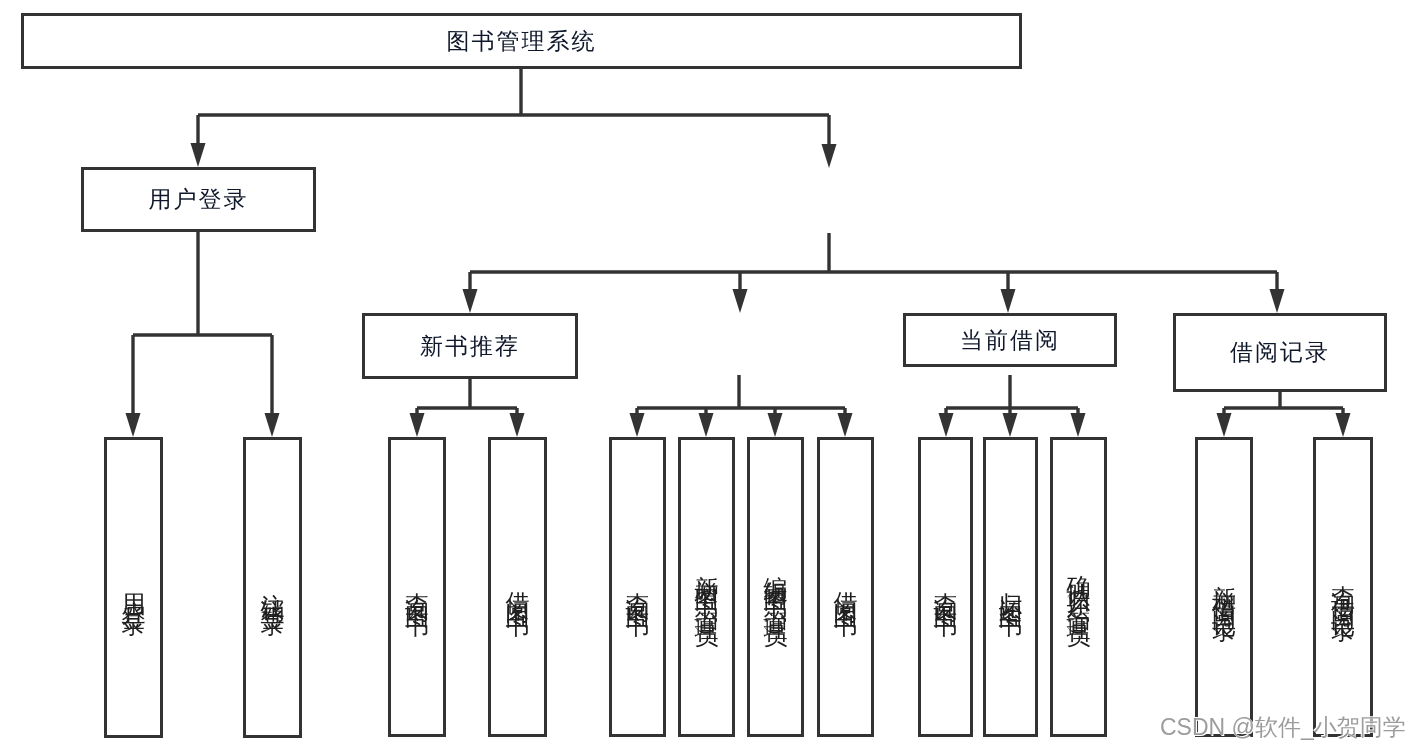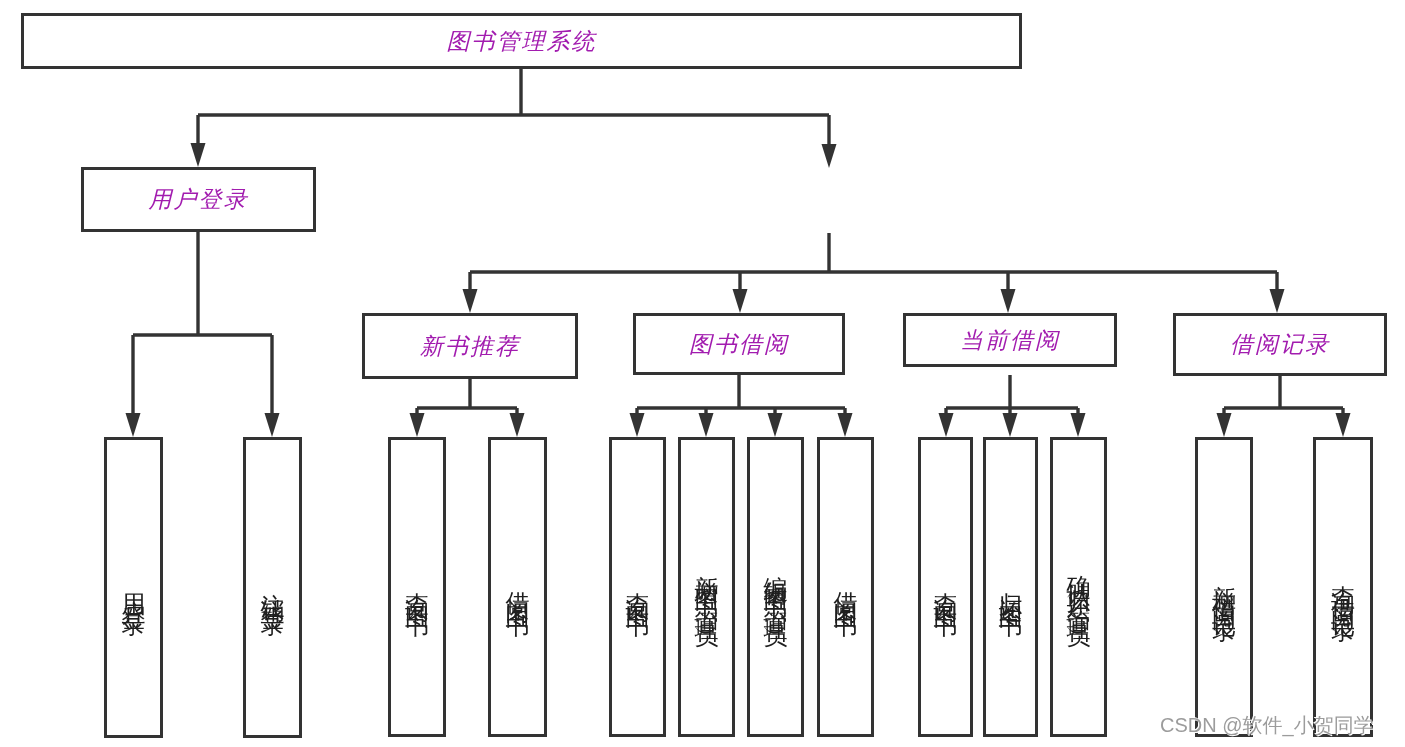--- a/index.html
+++ b/index.html
@@ -17,25 +17,24 @@
     width: 1405px; height: 747px;
   }
   .node {
     position: absolute;
     box-sizing: border-box;
     border: 3px solid #333333;
     background: #ffffff;
     display: flex;
     align-items: center;
     justify-content: center;
-    color: #a21caf;
+    color: #0f172a;
     font-size: 23px;
     letter-spacing: 2px;
     text-align: center;
-    font-style: italic;
   }
   .leaf {
     position: absolute;
     box-sizing: border-box;
     border: 3px solid #333333;
     background: #ffffff;
     display: flex;
     align-items: center;
     justify-content: center;
     color: #1f1f1f;
@@ -45,21 +44,21 @@
     text-orientation: mixed;
     font-size: 24px;
     letter-spacing: 7px;
     line-height: 1;
     white-space: nowrap;
   }
   .watermark {
     position: absolute;
     left: 1160px;
     top: 712px;
-    font-size: 20px;
+    font-size: 23px;
     color: #9c9c9c;
     text-shadow: 1px 1px 0 #ffffff, -1px -1px 0 #ffffff;
     white-space: nowrap;
     z-index: 5;
   }
 </style>
 </head>
 <body>
 
 <div class="canvas">
@@ -131,23 +130,22 @@
       <use href="#arrowhead" transform="translate(1224,437)"></use>
       <use href="#arrowhead" transform="translate(1343,437)"></use>
     </g>
   </svg>
 
   <div class="node" style="left:21px; top:13px; width:1001px; height:56px;">图书管理系统</div>
 
   <div class="node" style="left:81px; top:167px; width:235px; height:65px;">用户登录</div>
 
   <div class="node" style="left:362px; top:313px; width:216px; height:66px;">新书推荐</div>
-  <div class="node" style="left:633px; top:313px; width:212px; height:62px;">图书借阅</div>
   <div class="node" style="left:903px; top:313px; width:214px; height:54px;">当前借阅</div>
-  <div class="node" style="left:1173px; top:313px; width:214px; height:63px;">借阅记录</div>
+  <div class="node" style="left:1173px; top:313px; width:214px; height:79px;">借阅记录</div>
 
   <div class="leaf" style="left:104px; top:437px; width:59px; height:301px;">
     <span>用户登录</span>
     </div>
   <div class="leaf" style="left:243px; top:437px; width:59px; height:301px;">
     <span>注销登录</span>
     </div>
 
   <div class="leaf" style="left:388px; top:437px; width:58px; height:300px;">
     <span>查询图书</span>

